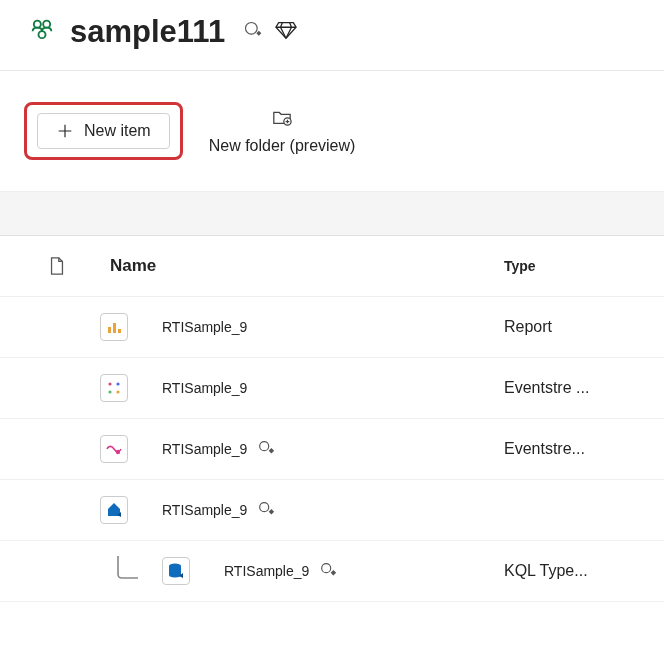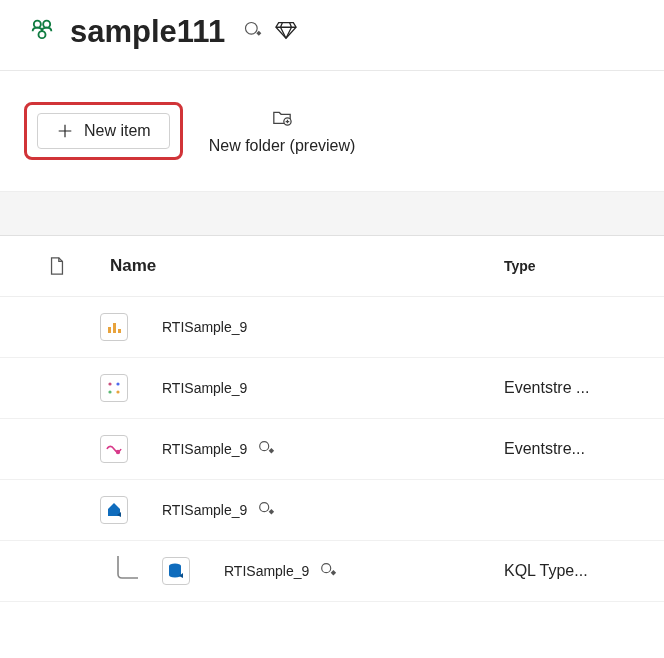--- a/index.html
+++ b/index.html
@@ -188,20 +188,21 @@
         <svg viewBox="0 0 20 20">
           <rect x="4" y="10" width="3" height="6" fill="#e8a33d"></rect>
           <rect x="9" y="6" width="3" height="10" fill="#e8a33d"></rect>
           <rect x="14" y="12" width="3" height="4" fill="#e8a33d"></rect>
         </svg>
       </span>
     </div>
     <div class="col-name">
       <span>RTISample_9</span>
     </div>
+    <div class="col-type">Report</div>
   </div>
 
   <div class="row">
     <div class="col-icon">
       <span class="item-icon">
         <svg viewBox="0 0 20 20">
           <circle cx="6" cy="6" r="1.6" fill="#c94f7c"></circle>
           <circle cx="14" cy="6" r="1.6" fill="#4f6bed"></circle>
           <circle cx="6" cy="14" r="1.6" fill="#5bb974"></circle>
           <circle cx="14" cy="14" r="1.6" fill="#e8a33d"></circle>

